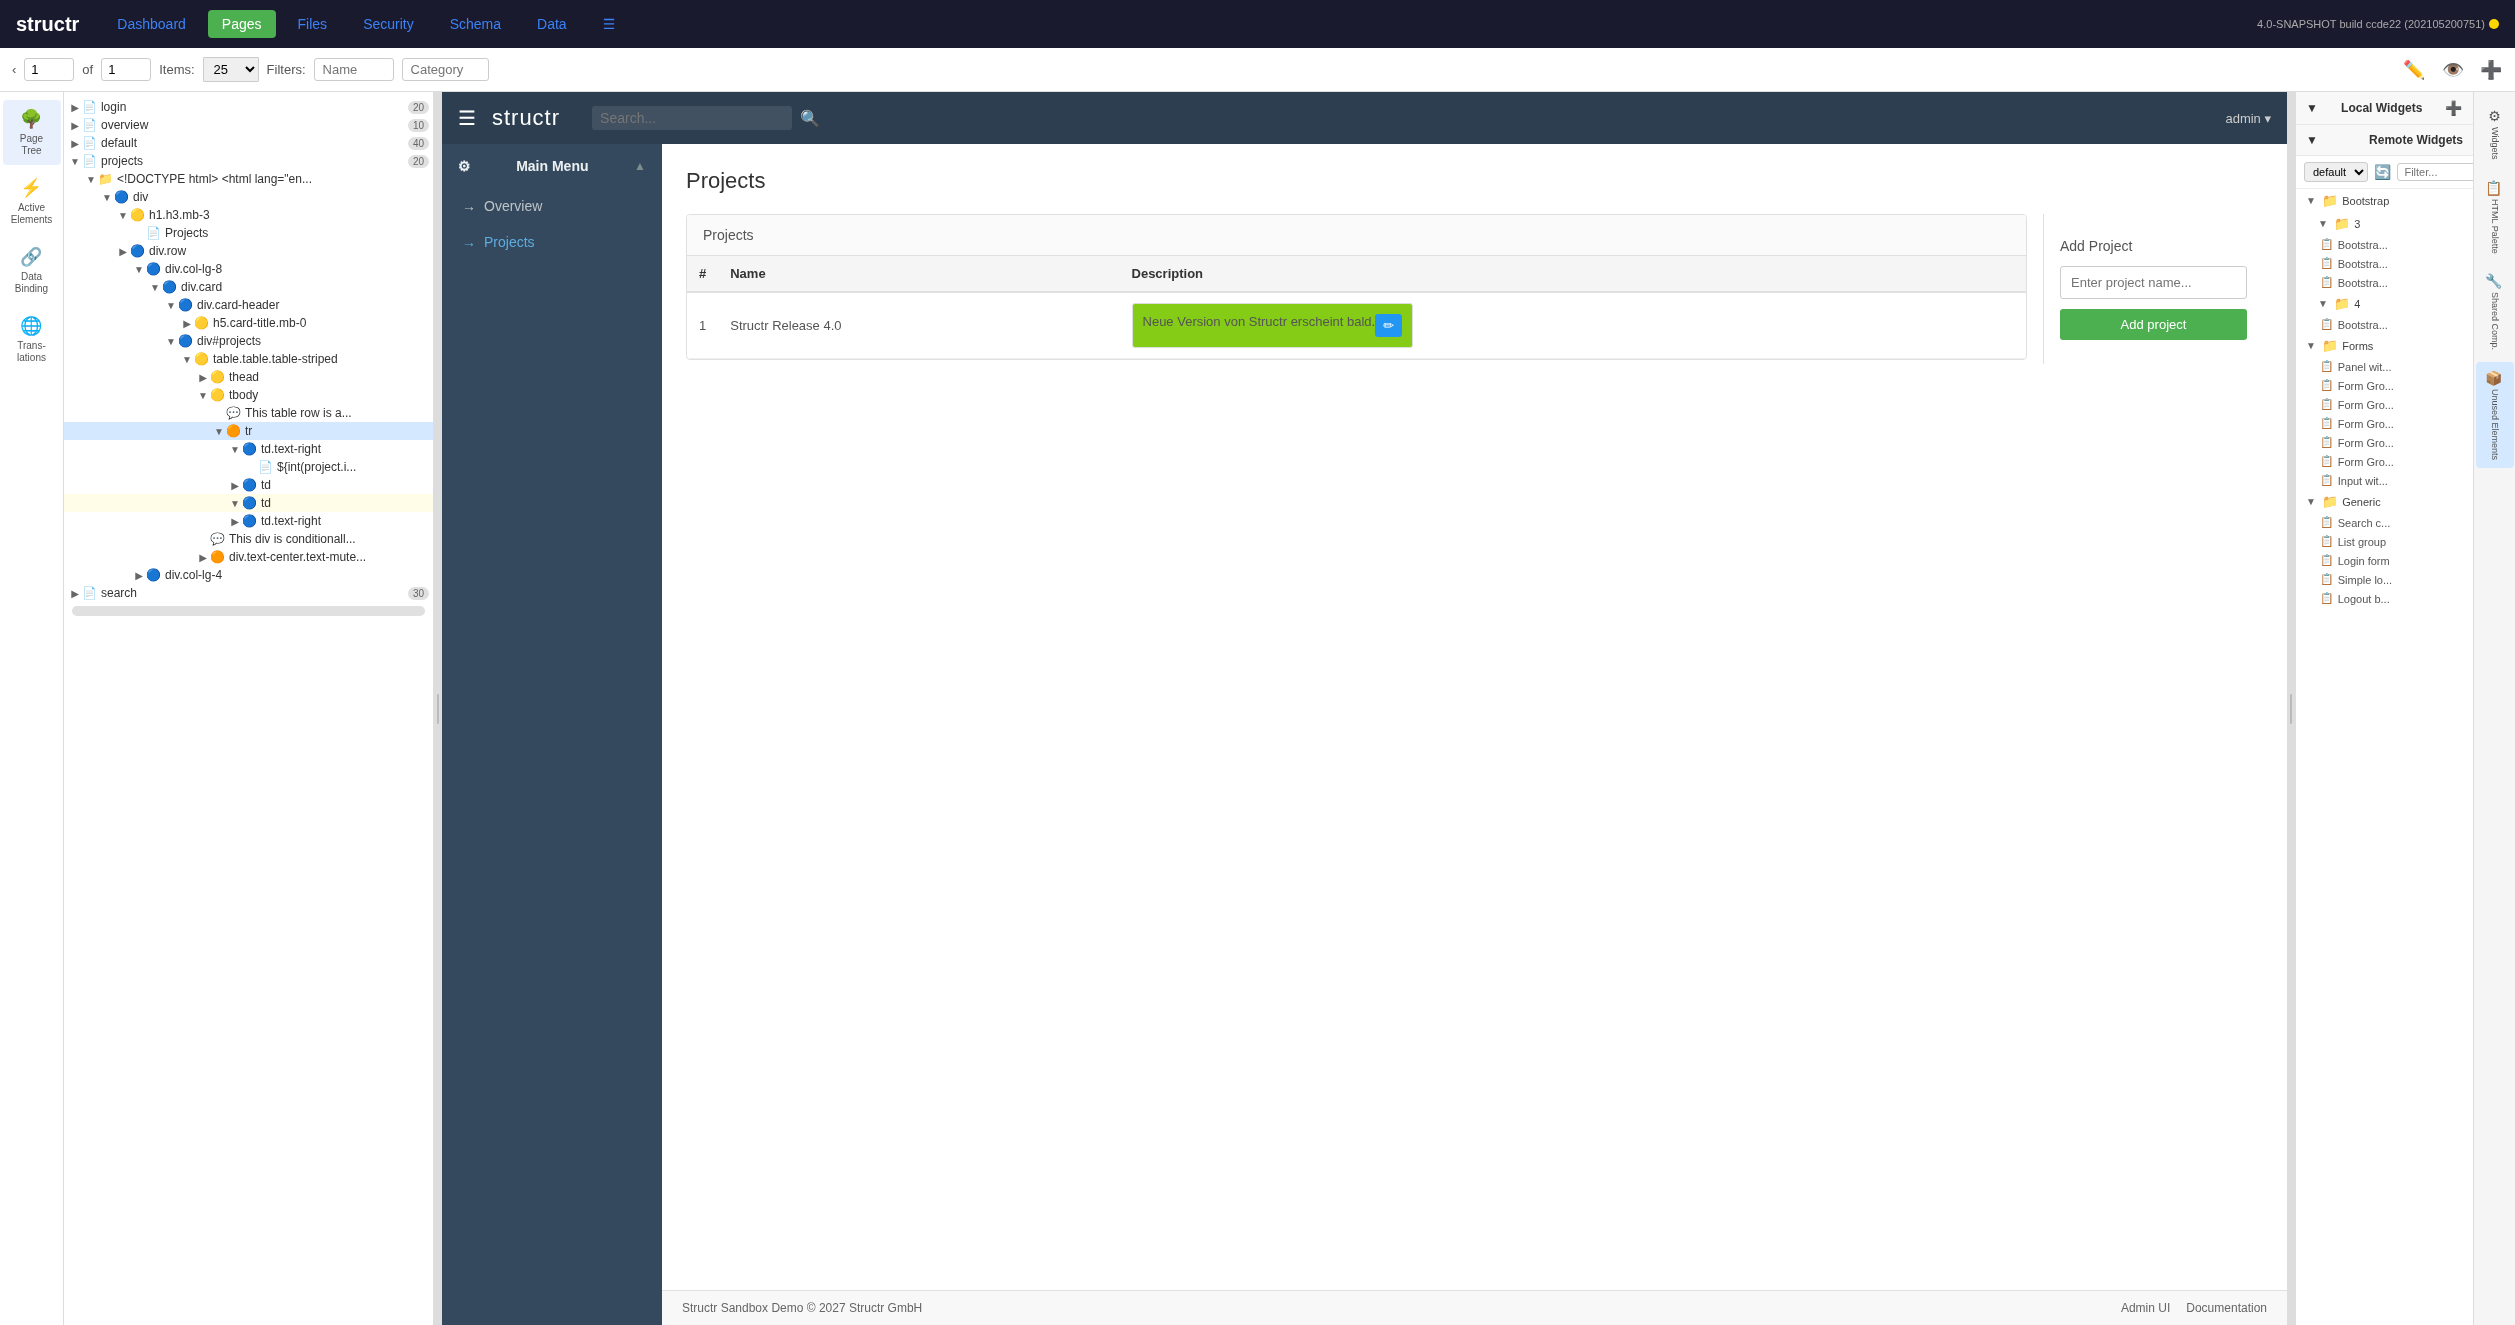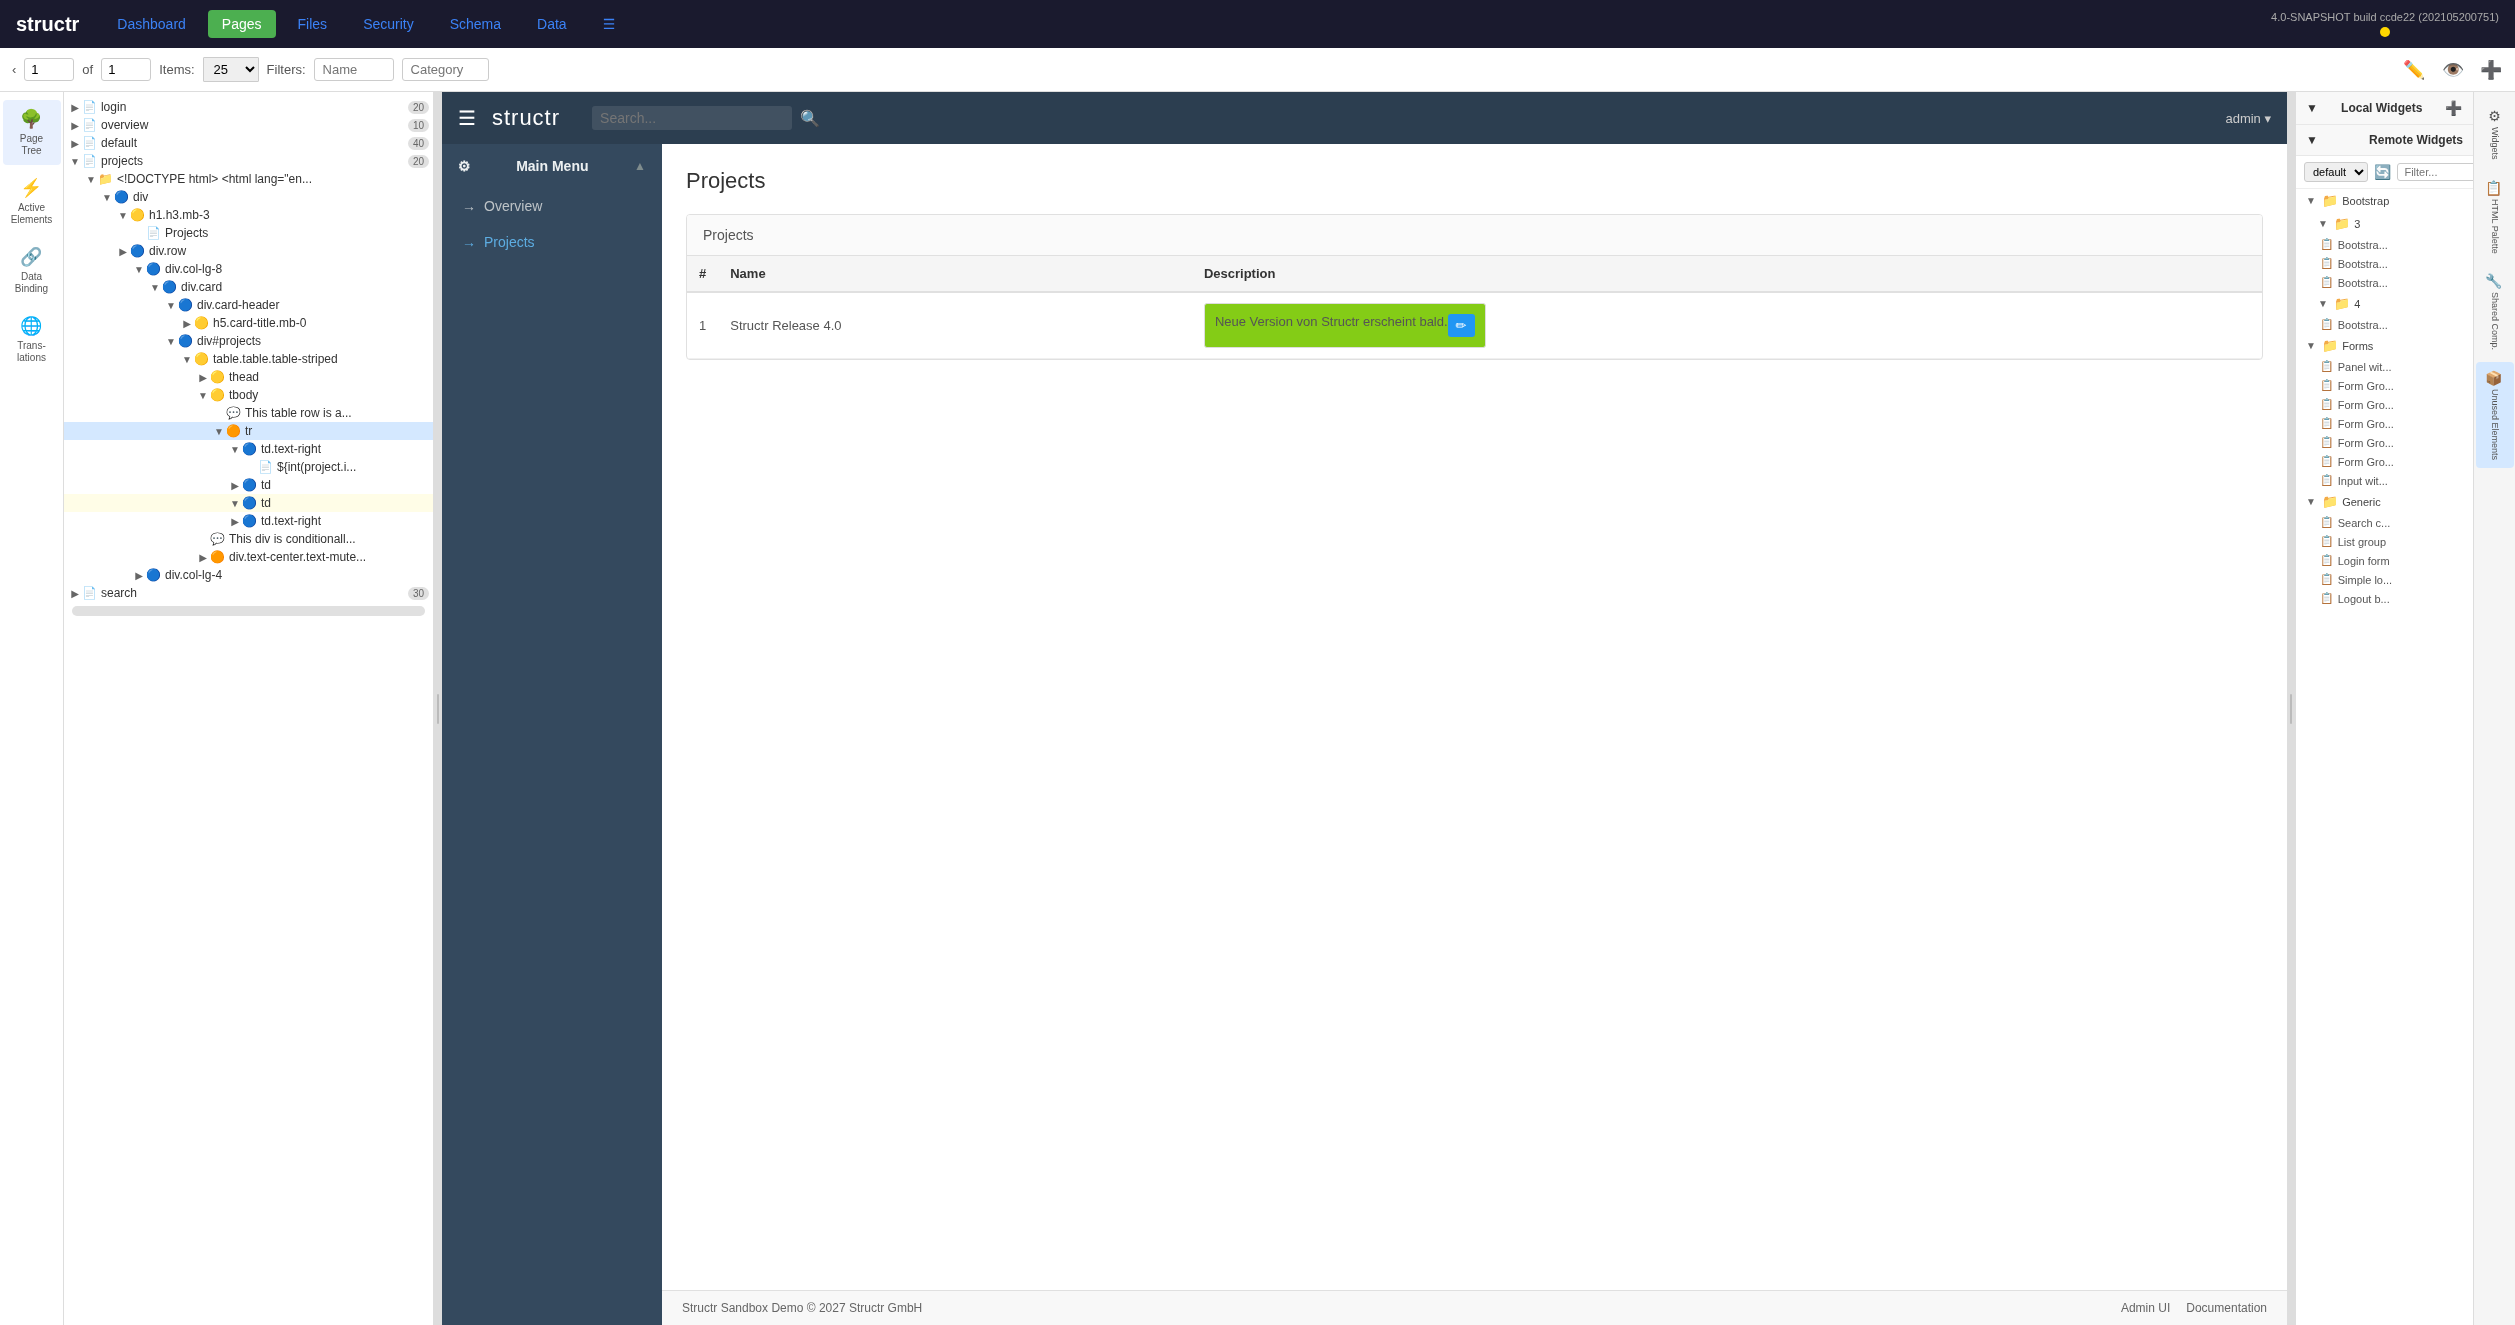--- a/index.html
+++ b/index.html
@@ -32,21 +32,20 @@
       background: #4caf50;
       color: white;
     }
     .nav-version {
       margin-left: auto;
       color: #aaa;
       font-size: 11px;
       display: flex;
       align-items: center;
       gap: 4px;
-      flex-direction: column;
     }
     .version-dot {
       width: 10px; height: 10px;
       background: #ffd700;
       border-radius: 50%;
       display: inline-block;
     }
 
     
     .toolbar-row {
@@ -770,20 +769,25 @@
                             <span>Neue Version von Structr erscheint bald.</span>
                             <button class="edit-icon-btn">✏</button>
                           </div>
                         </td>
                       </tr>
                     </tbody>
                   </table>
                 </div>
               </div>
 
+              <div class="add-project-panel">
+                <div class="add-project-title">Add Project</div>
+                <input class="add-project-input" type="text" placeholder="Enter project name..." style="">
+                <button class="add-project-btn">Add project</button>
+              </div>
             </div>
           </div>
 
           <div class="structr-footer">
             <span>Structr Sandbox Demo © 2027 Structr GmbH</span>
             <div class="footer-links">
               <a class="footer-link">Admin UI</a>
               <a class="footer-link">Documentation</a>
             </div>
           </div>

